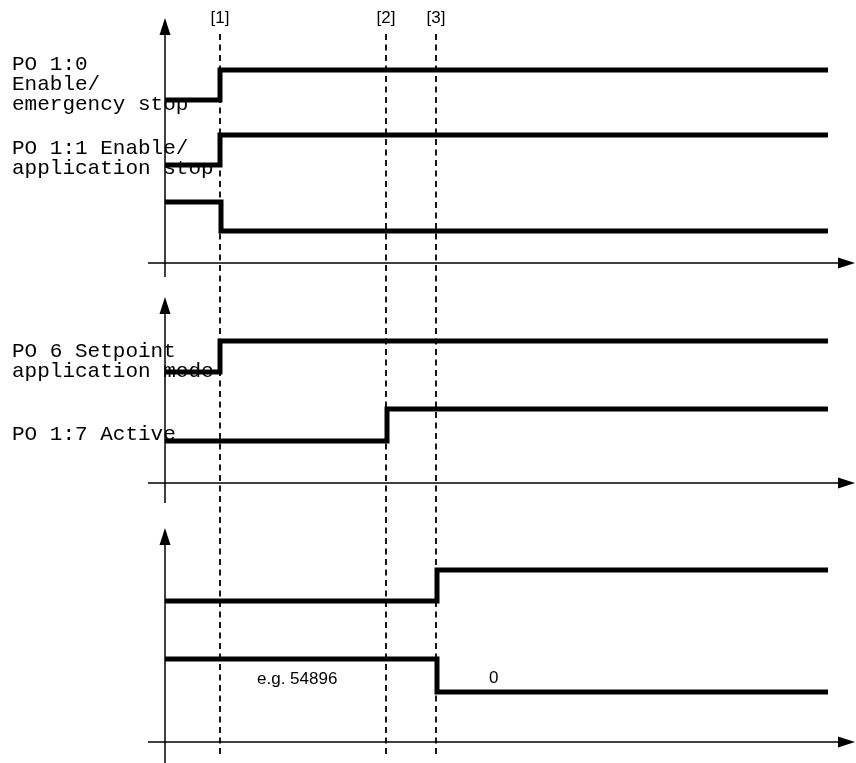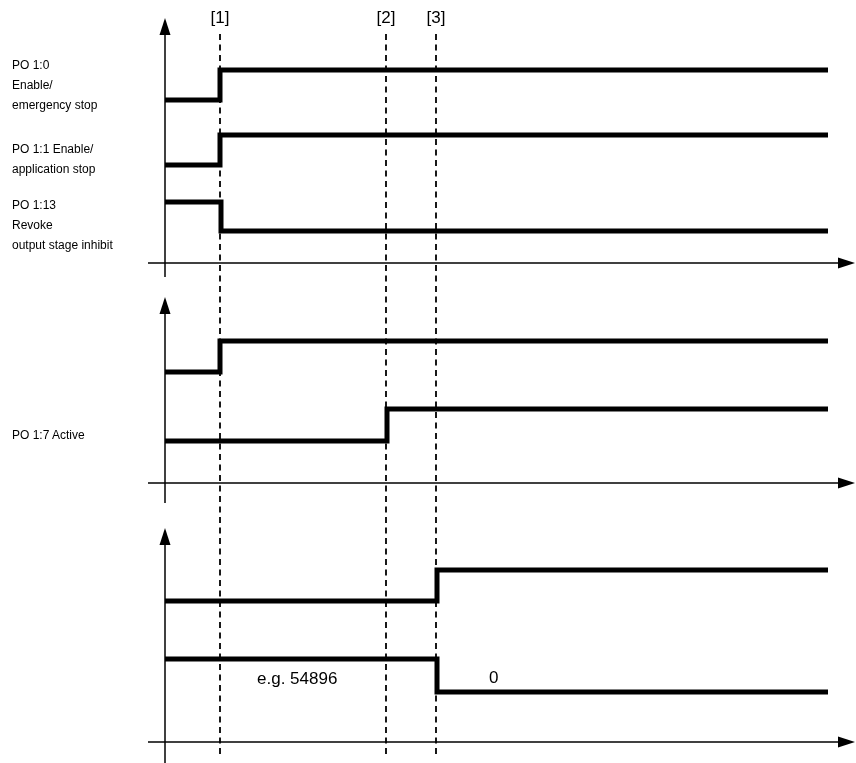--- a/index.html
+++ b/index.html
@@ -9,23 +9,24 @@
     height: 763px;
     background: #ffffff;
     font-family: "Liberation Sans", sans-serif;
     color: #000000;
     overflow: hidden;
   }
   #svg { position: absolute; left: 0; top: 0; }
   .signal-label {
     position: absolute;
     left: 12px;
-    font-size: 12px;
+    font-size: 21px;
     line-height: 20px;
     white-space: pre-line;
+    font-family: Liberation Mono, monospace;
   }
   .marker-label {
     position: absolute;
     font-size: 17px;
     line-height: 18px;
     transform: translateX(-50%);
   }
   .annotation {
     position: absolute;
     font-size: 17px;
@@ -63,20 +64,19 @@
 
   <div class="marker-label" style="left: 220px; top: 9px;">[1]</div>
   <div class="marker-label" style="left: 386px; top: 9px;">[2]</div>
   <div class="marker-label" style="left: 436px; top: 9px;">[3]</div>
 
   <div class="signal-label" style="top: 55px;">PO 1:0
 Enable/
 emergency stop</div>
   <div class="signal-label" style="top: 127px; margin-top: 12px;">PO 1:1 Enable/
 application stop</div>
-  <div class="signal-label" style="top: 195px;">PO 1:13
-Revoke
-output stage inhibit</div>
+  <div class="signal-label" style="top: 342px;">PO 6 Setpoint
+application mode</div>
   <div class="signal-label" style="top: 425px;">PO 1:7 Active</div>
 
   <div class="annotation" style="left: 257px; top: 670px;">e.g. 54896</div>
   <div class="annotation" style="left: 489px; top: 669px;">0</div>
 </div>
 
 </body></html>

